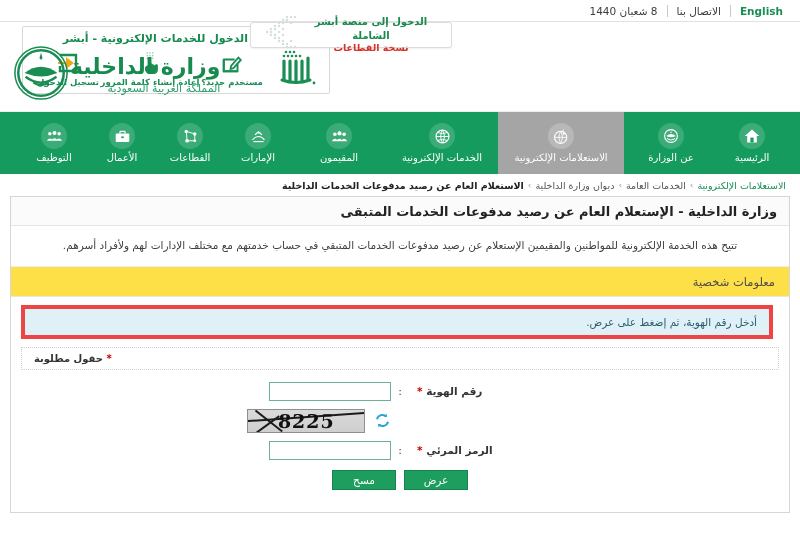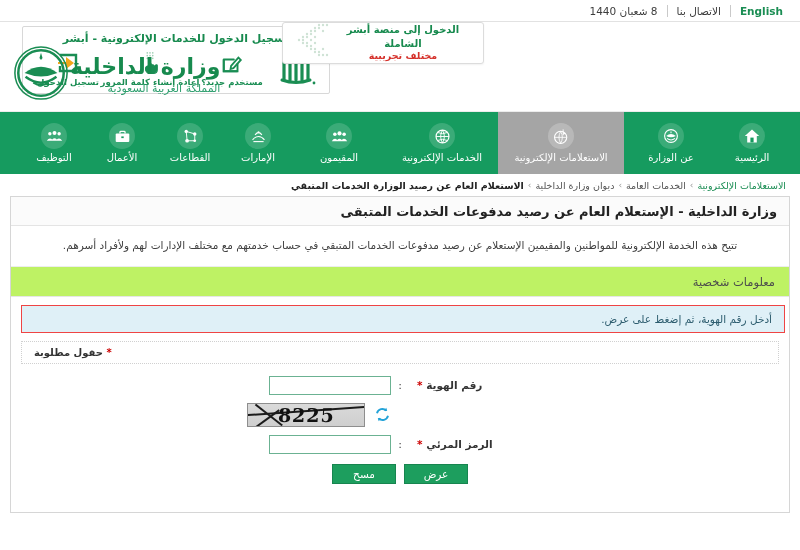--- a/index.html
+++ b/index.html
@@ -55,26 +55,25 @@
     direction: rtl;
   }
   .absher-logo { width: 46px; height: 40px; display:flex; align-items:center; justify-content:center; }
   .absher-opt { display:flex; flex-direction: column; align-items:center; width: 78px; }
   .absher-opt .ic { height: 28px; display:flex; align-items:flex-end; justify-content:center; }
   .absher-opt .lbl { font-size: 8.5px; color:#1a8d53; font-weight:bold; margin-top:2px; white-space:nowrap;}
 
   
   .trial-banner {
     position: absolute; left: 250px; top: 0px;
-    width: 202px; height: 42px;
+    width: 202px; height: 26px;
     border: 1px solid #dcdcdc; background:#fff;
     border-radius: 3px; box-shadow: 0 1px 2px rgba(0,0,0,.06);
     display:flex; align-items:center; direction: rtl;
     padding: 0 6px;
-    margin-left: 32px;
   }
   .trial-banner .txts { flex:1; text-align:center; line-height:1.35; }
   .trial-l1 { font-size: 10px; color:#178a4e; font-weight:bold; }
   .trial-l2 { font-size: 9.5px; color:#d5312b; font-weight:bold; }
 
   
   .moi {
     position: absolute; left: 12px; top: 22px;
     display:flex; flex-direction: row-reverse; align-items:center; 
     direction: rtl;
@@ -136,26 +135,26 @@
   .panel-desc {
     text-align:center; font-size: 10.5px; color:#3f3f3f;
     padding: 12px 30px 12px 30px;
     border-bottom: 1px solid #ededed;
     line-height: 1.5;
   }
   .section-head {
     text-align: right; font-size: 11.5px; color:#4c4c4c;
     padding: 8px 14px 7px 14px;
     border-bottom: 1px solid #e6e6e6;
-    background: #bef264;
+    background: #fde047;
   }
   .info-bar {
-    margin: 8px 4px 0 10px;
+    margin: 8px 16px 0 10px;
     background: #dff0f7;
-    border: 1px solid #ef4444;
+    border: 4px solid #ef4444;
     color: #2c5c6e;
     font-size: 10.5px;
     padding: 7px 12px;
   }
   .required-row {
     margin: 8px 10px 0 10px;
     border: 1px dotted #d0d0d0;
     padding: 5px 12px;
     text-align: left;
     font-size: 10px; color:#333; font-weight:bold;
@@ -291,21 +290,21 @@
           </span>
           <span class="lbl">تسجيل الدخول</span>
         </div>
 
       </div>
     </div>
 
     <div class="trial-banner">
       <div class="txts">
         <div class="trial-l1">الدخول إلى منصة أبشر الشاملة</div>
-        <div class="trial-l2">مختلف تجريبية</div>
+        <div class="trial-l2">نسخة القطاعات</div>
       </div>
       <span>
         <svg width="40" height="38" viewBox="0 0 40 38" aria-hidden="true">
           <g fill="#cfe3d6">
             <circle cx="30" cy="3" r="1.2"></circle>
               <circle cx="26" cy="6" r="1.2"></circle>
               <circle cx="22" cy="9" r="1.2"></circle>
             <circle cx="18" cy="12" r="1.2"></circle>
               <circle cx="14" cy="15" r="1.2"></circle>
               <circle cx="10" cy="18" r="1.2"></circle>
@@ -466,21 +465,21 @@
 
   </div>
 
   <div class="crumbs">
     <span class="c-link">الاستعلامات الإلكترونية</span>
     <span class="c-sep">›</span>
     <span class="c-plain">الخدمات العامة</span>
     <span class="c-sep">›</span>
     <span class="c-plain">ديوان وزارة الداخلية</span>
     <span class="c-sep">›</span>
-    <span class="c-cur">الاستعلام العام عن رصيد الوزارة الخدمات المتبقي</span>
+    <span class="c-cur">الاستعلام العام عن رصيد مدفوعات الخدمات الداخلية</span>
   </div>
 
   <div class="panel">
 
     <div class="panel-title">وزارة الداخلية - الإستعلام العام عن رصيد مدفوعات الخدمات المتبقى</div>
 
     <div class="panel-desc">تتيح هذه الخدمة الإلكترونية للمواطنين والمقيمين الإستعلام عن رصيد مدفوعات الخدمات المتبقي في حساب خدمتهم مع مختلف الإدارات لهم ولأفراد أسرهم.</div>
 
     <div class="section-head">معلومات شخصية</div>
 

